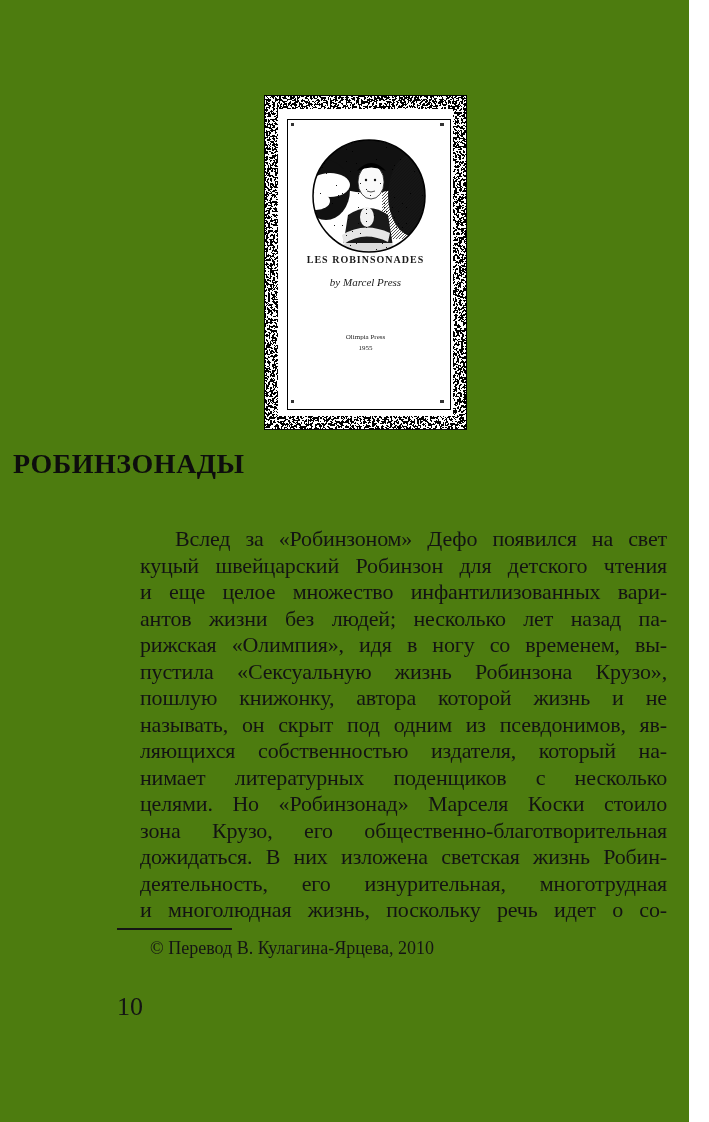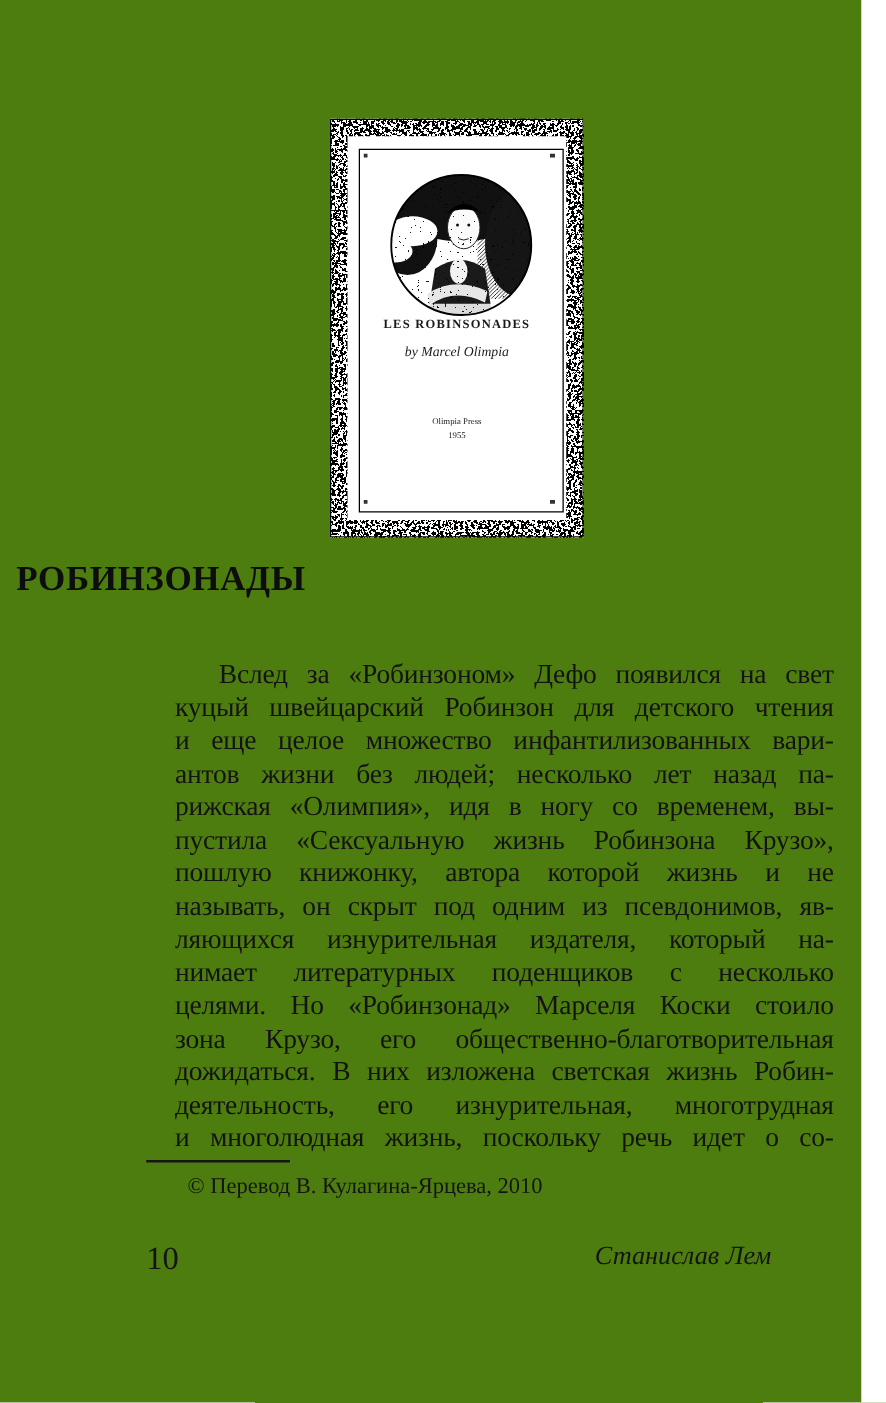--- a/index.html
+++ b/index.html
@@ -107,44 +107,43 @@
           <circle cx="102" cy="85" r="1.2" fill="#111"></circle>
           <circle cx="111" cy="85" r="1.2" fill="#111"></circle>
           <path d="M103,96 Q107,98 111,96" fill="none" stroke="#222" stroke-width="0.8"></path>
           <rect x="45" y="41" width="121" height="121" filter="url(#grain)" opacity="0.9"></rect>
         </g>
         <circle cx="105" cy="101" r="56" fill="none" stroke="#000" stroke-width="1.5"></circle>
       </g>
     </svg>
 
     <div class="txt cover-title">LES ROBINSONADES</div>
-    <div class="txt cover-byline">by Marcel Olimpia</div>
+    <div class="txt cover-byline">by Marcel Press</div>
     <div class="txt cover-imp1">Olimpia Press</div>
     <div class="txt cover-imp2">1955</div>
   </div>
 
   <h1 class="chapter-title">РОБИНЗОНАДЫ</h1>
 
   <div class="body-text">
     <div class="line indent">Вслед за «Робинзоном» Дефо появился на свет</div>
     <div class="line">куцый швейцарский Робинзон для детского чтения</div>
     <div class="line">и еще целое множество инфантилизованных вари-</div>
     <div class="line">антов жизни без людей; несколько лет назад па-</div>
     <div class="line">рижская «Олимпия», идя в ногу со временем, вы-</div>
     <div class="line">пустила «Сексуальную жизнь Робинзона Крузо»,</div>
     <div class="line">пошлую книжонку, автора которой жизнь и не</div>
     <div class="line">называть, он скрыт под одним из псевдонимов, яв-</div>
-    <div class="line">ляющихся изнурительная издателя, который на-</div>
+    <div class="line">ляющихся собственностью издателя, который на-</div>
     <div class="line">нимает литературных поденщиков с несколько</div>
     <div class="line">целями. Но «Робинзонад» Марселя Коски стоило</div>
     <div class="line">зона Крузо, его общественно-благотворительная</div>
     <div class="line">дожидаться. В них изложена светская жизнь Робин-</div>
     <div class="line">деятельность, его изнурительная, многотрудная</div>
     <div class="line">и многолюдная жизнь, поскольку речь идет о со-</div>
   </div>
 
   <div class="footnote-rule"></div>
   <div class="footnote-text">© Перевод В. Кулагина-Ярцева, 2010</div>
 
   <div class="page-number">10</div>
-  <div class="running-author">Станислав Лем</div>
 
 </div>
 
 </body></html>

